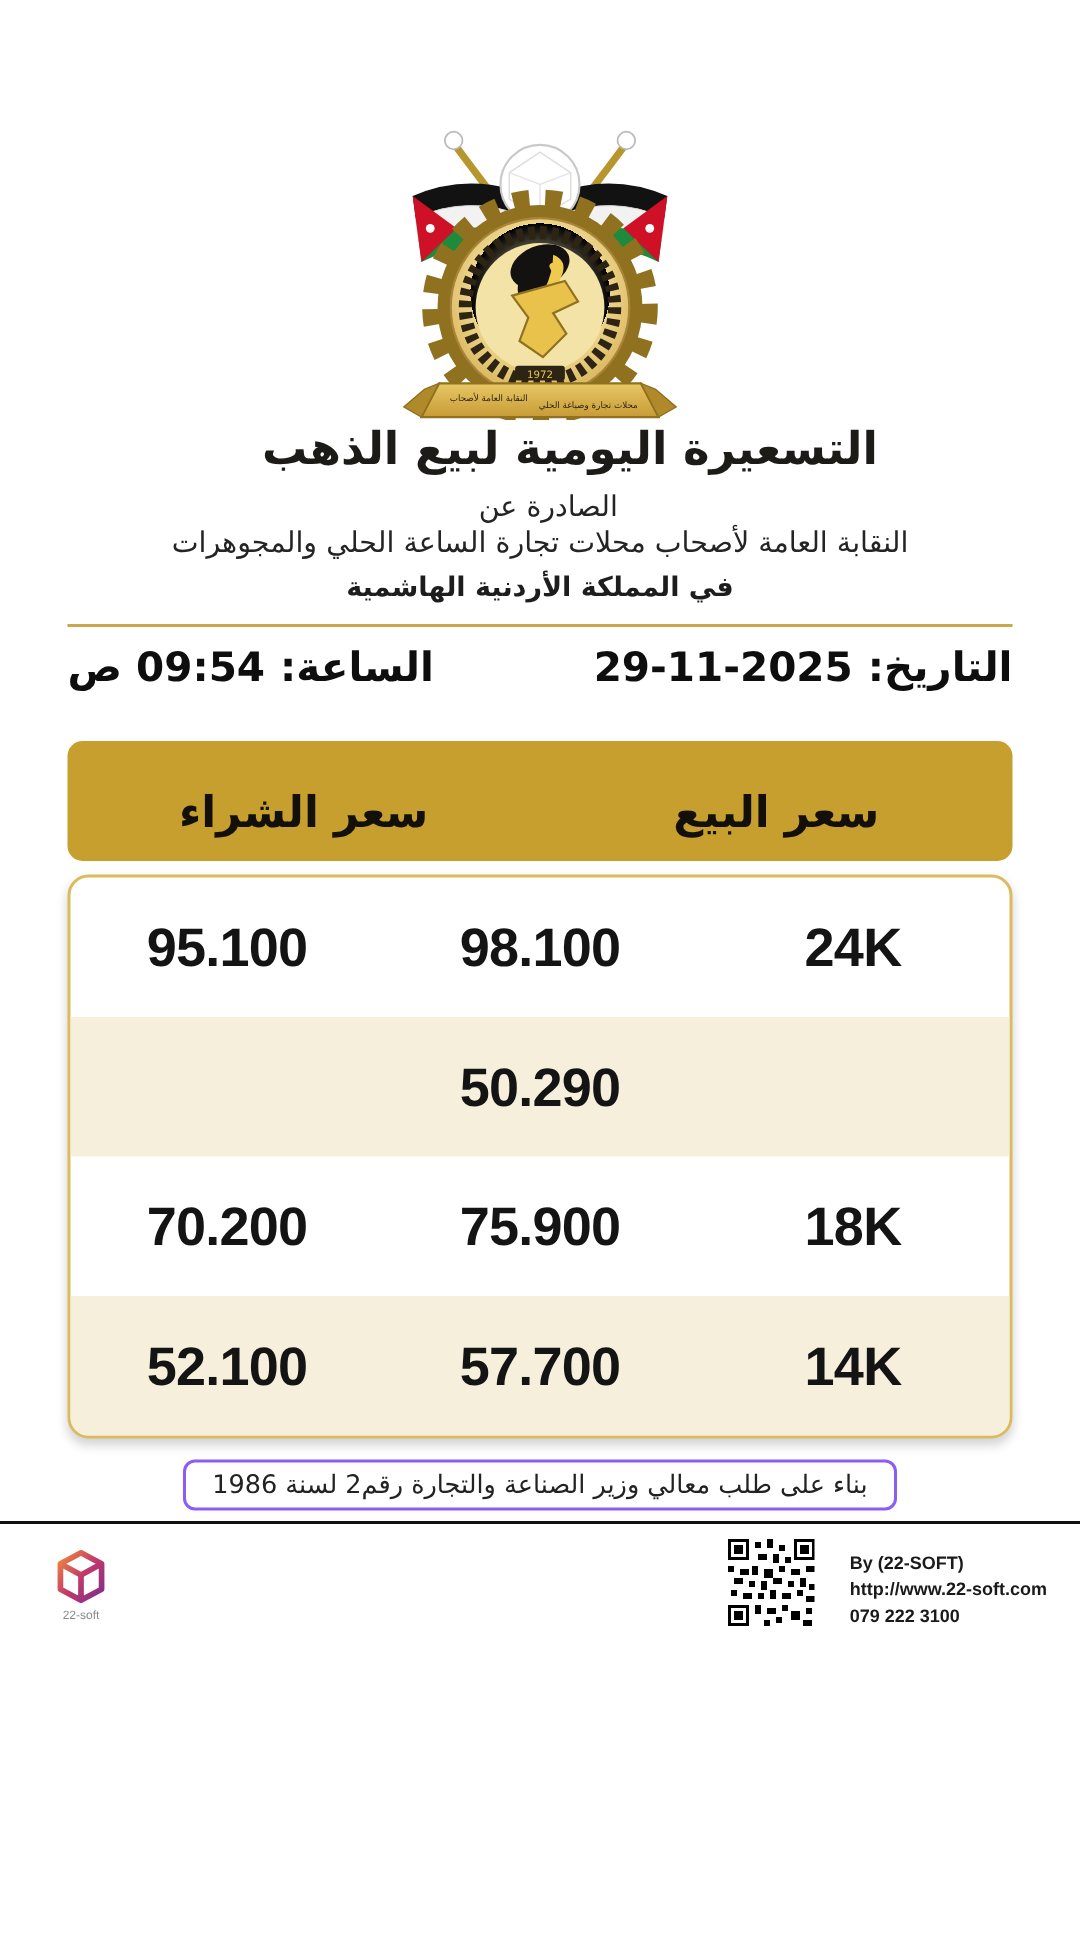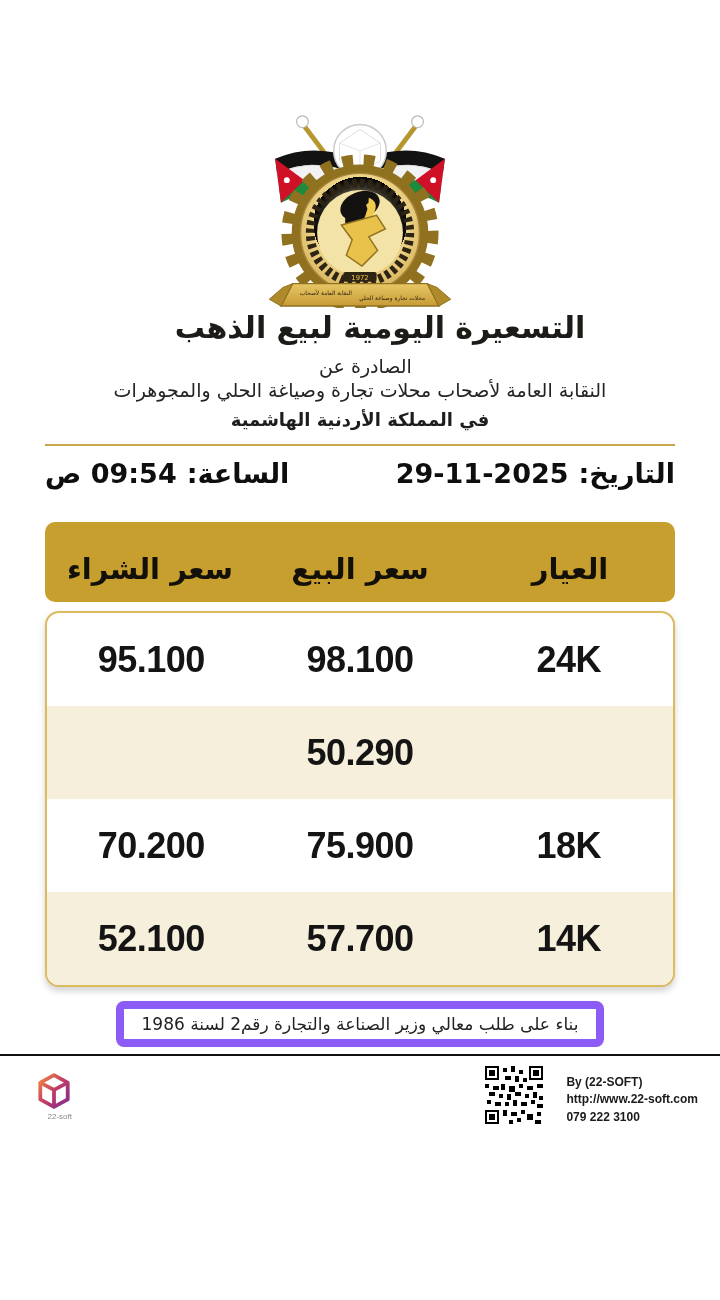--- a/index.html
+++ b/index.html
@@ -2,21 +2,21 @@
 <html lang="ar"><head>
 <meta charset="utf-8">
 <style>
   * { margin:0; padding:0; box-sizing:border-box; }
   body { background:#e9e9e9; font-family:"DejaVu Sans", sans-serif; }
   .page{
     width:720px; height:1300px; margin:0 auto; background:#ffffff;
     position:relative; overflow:hidden; color:#161616;
   }
   
-  .emblem-wrap{ padding-top:108px; display:flex; justify-content:center; }
+  .emblem-wrap{ padding-top:80px; display:flex; justify-content:center; }
   .emblem-wrap svg{ display:block; }
   
   .title{
     margin-top:2px; text-align:center; font-size:30px; font-weight:700;
     color:#1c1b18; letter-spacing:0;padding-left:40px;
   }
   .issued{ margin-top:10px; text-align:center; font-size:19px; color:#242424;padding-left:11px; }
   .org{ margin-top:2px; text-align:center; font-size:19px; color:#242424; }
   .country{ margin-top:8px; text-align:center; font-size:18px; color:#1d1d1d; font-weight:600; }
   .divider{
@@ -48,30 +48,30 @@
   }
   .trow.alt{ background:#f5efdc; }
   .trow .cell{
     flex:1; text-align:center;
     font-family:"Liberation Sans", sans-serif;
     font-size:36px; font-weight:800; color:#141414; letter-spacing:-0.5px;
   }
   
   .note{
     margin:14px auto 0 auto; width:fit-content; max-width:560px;
-    border:8px solid #8b5cf6; border-radius:8px; padding:5px 18px;
+    border:2px solid #8b5cf6; border-radius:8px; padding:5px 18px;
     direction:rtl; text-align:center; font-size:17px; color:#222;
   }
   .rule{ margin-top:7px; border-top:2px solid #111; height:0; width:720px; }
   
   .footer{
     margin-top:6px; padding:4px 22px 0 36px;
     display:flex; justify-content:space-between; align-items:flex-start;
   }
-  .brand{ display:flex; flex-direction:column; align-items:flex-end; margin-top:6px; }
+  .brand{ display:flex; flex-direction:column; align-items:center; margin-top:6px; }
   .brand-label{ font-size:8px; color:#8a8a8a; margin-top:2px; font-family:"Liberation Sans", sans-serif; }
   .credit{ display:flex; gap:23px; align-items:flex-start; }
   .credit-text{
     font-family:"Liberation Sans", sans-serif; font-size:12px; font-weight:700;
     color:#1a1a1a; line-height:1.45; padding-top:8px; direction:ltr;
   }
 </style>
 </head>
 <body>
 
@@ -152,38 +152,37 @@
         <path d="M26,180 L14,203 L2,196 L16,184 Z" fill="#b08a2a" stroke="#8f7120" stroke-width="1"></path>
         <path d="M164,180 L176,203 L188,196 L174,184 Z" fill="#b08a2a" stroke="#8f7120" stroke-width="1"></path>
         <text x="60" y="192" font-size="6" fill="#2e2414" text-anchor="middle" direction="rtl" font-family="DejaVu Sans, sans-serif">النقابة العامة لأصحاب</text>
         <text x="128" y="197" font-size="6" fill="#2e2414" text-anchor="middle" direction="rtl" font-family="DejaVu Sans, sans-serif">محلات تجارة وصياغة الحلي</text>
       </g>
     </svg>
   </div>
 
   <div class="title" dir="rtl">التسعيرة اليومية لبيع الذهب</div>
   <div class="issued" dir="rtl">الصادرة عن</div>
-  <div class="org" dir="rtl">النقابة العامة لأصحاب محلات تجارة وصياغة الحلي والمجوهرات</div>
+  <div class="org" dir="rtl">النقابة العامة لأصحاب محلات تجارة الساعة الحلي والمجوهرات</div>
   <div class="country" dir="rtl">في المملكة الأردنية الهاشمية</div>
 
   <div class="divider"></div>
 
   <div class="datetime">
     <div class="pair">
       <span>التاريخ:</span>
       <span>29-11-2025</span>
     </div>
     <div class="pair">
       <span>الساعة:</span>
       <span>09:54 ص</span>
     </div>
   </div>
 
   <div class="thead">
-    <div class="col">العيار</div>
     <div class="col">سعر البيع</div>
     <div class="col">سعر الشراء</div>
   </div>
 
   <div class="tbody">
     <div class="trow">
       <div class="cell">24K</div>
       <div class="cell">98.100</div>
       <div class="cell">95.100</div>
     </div>

